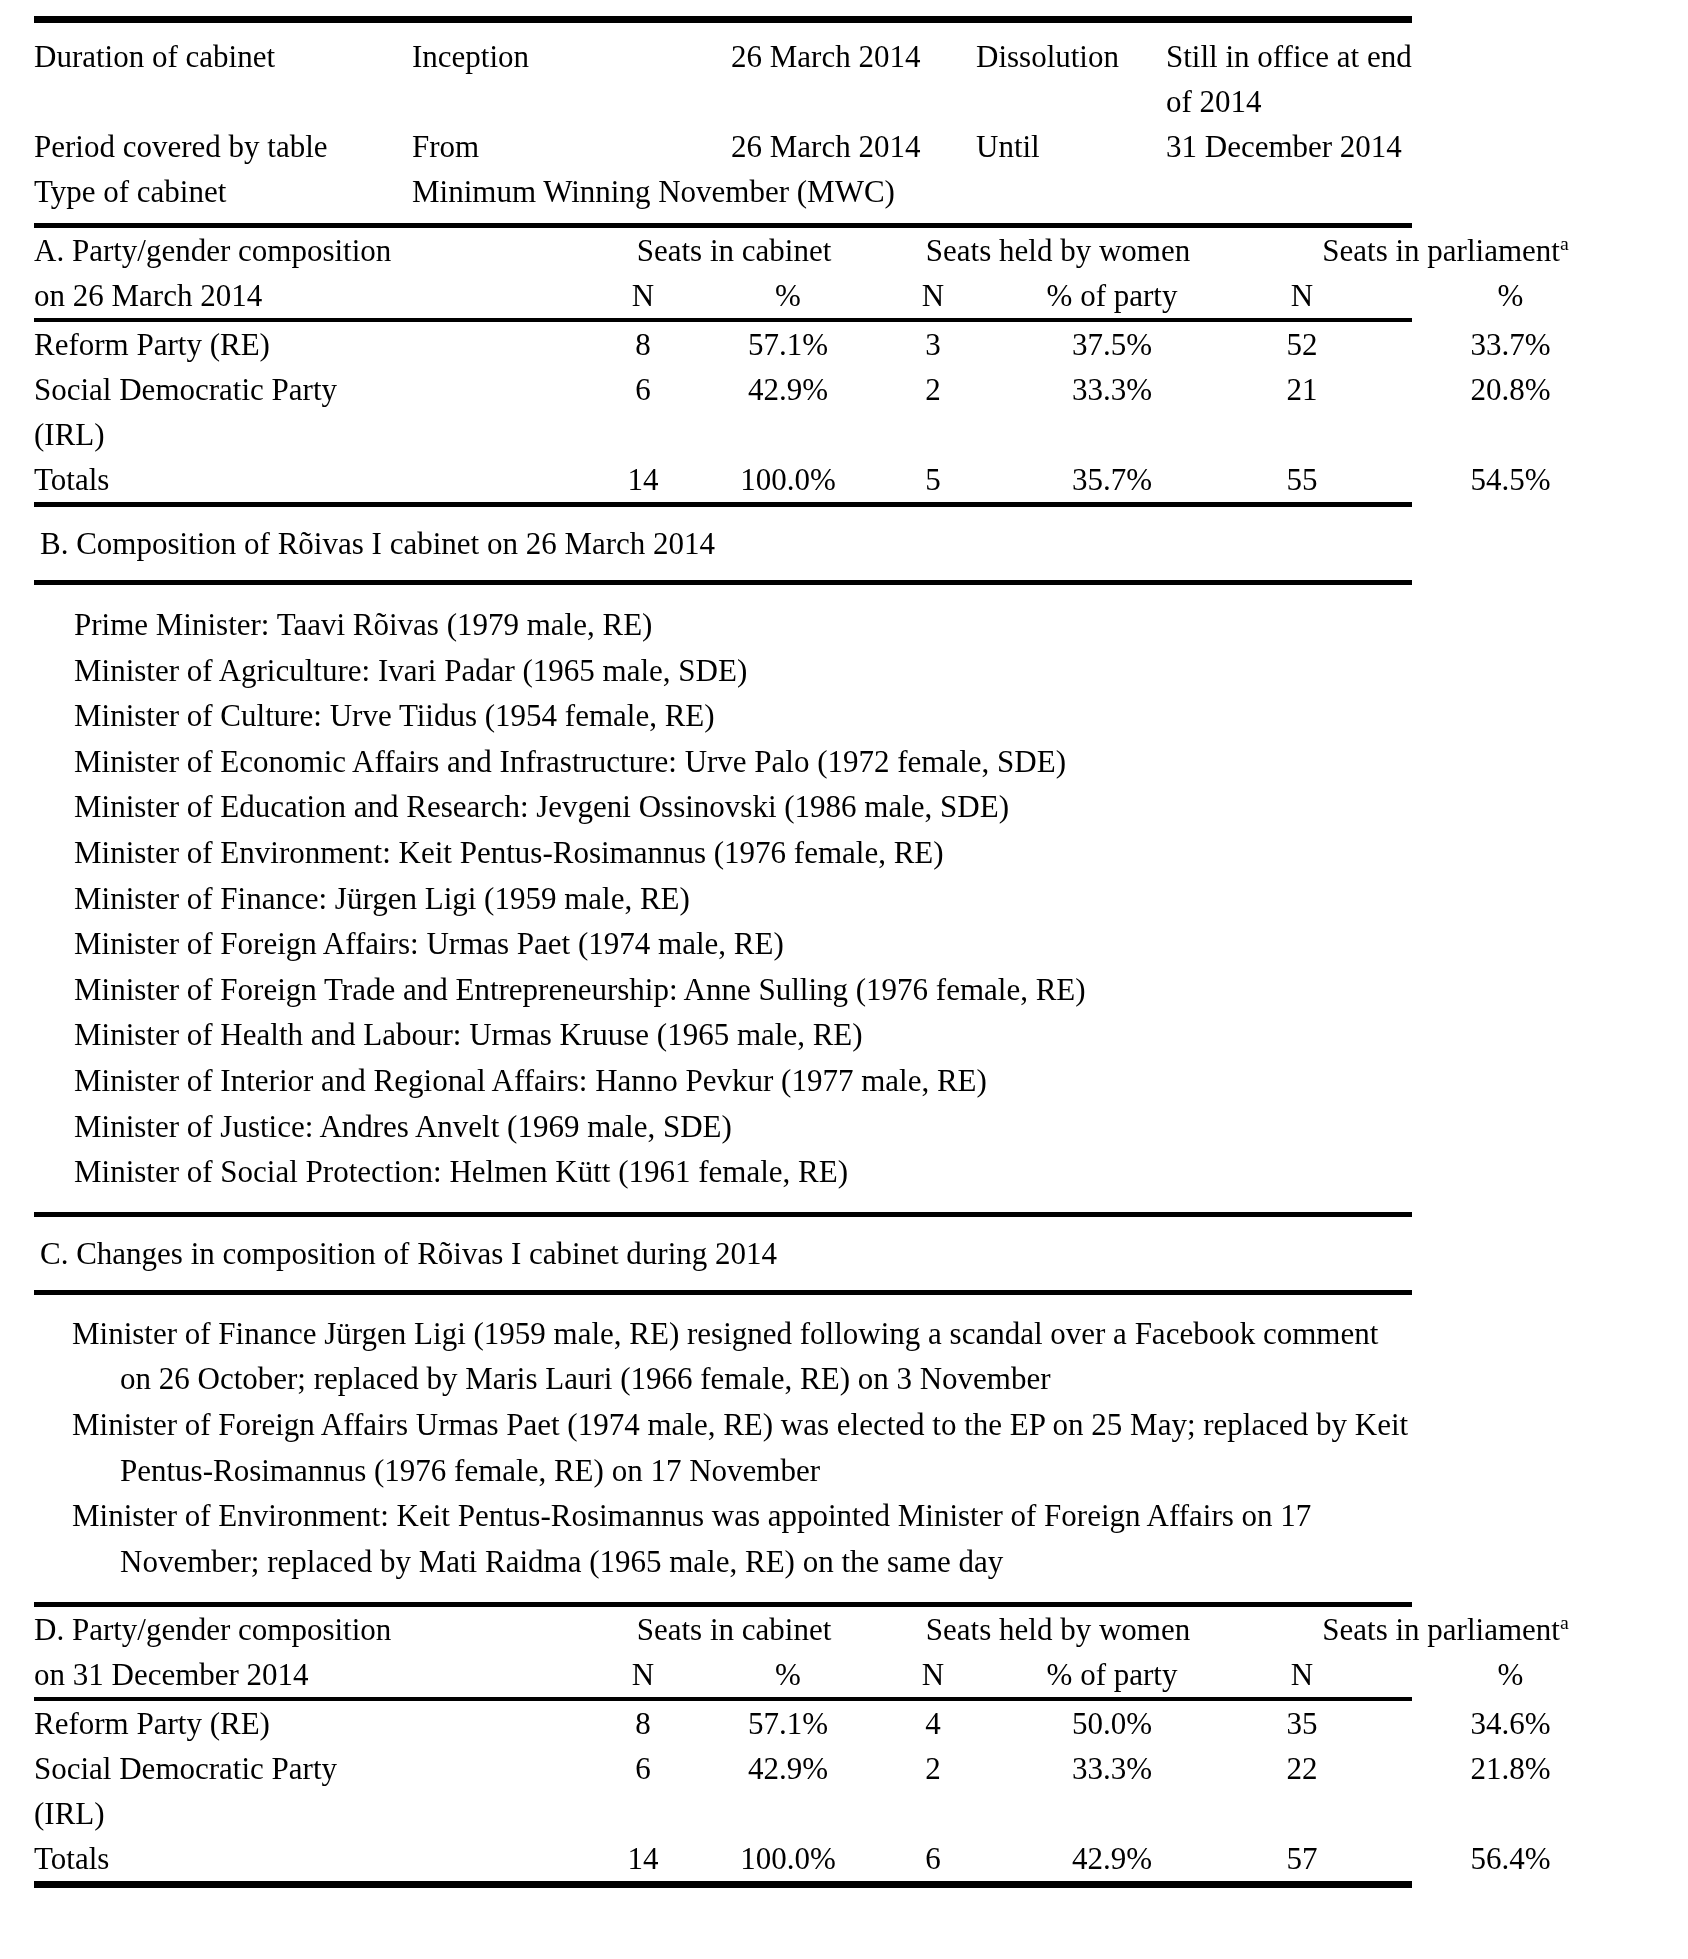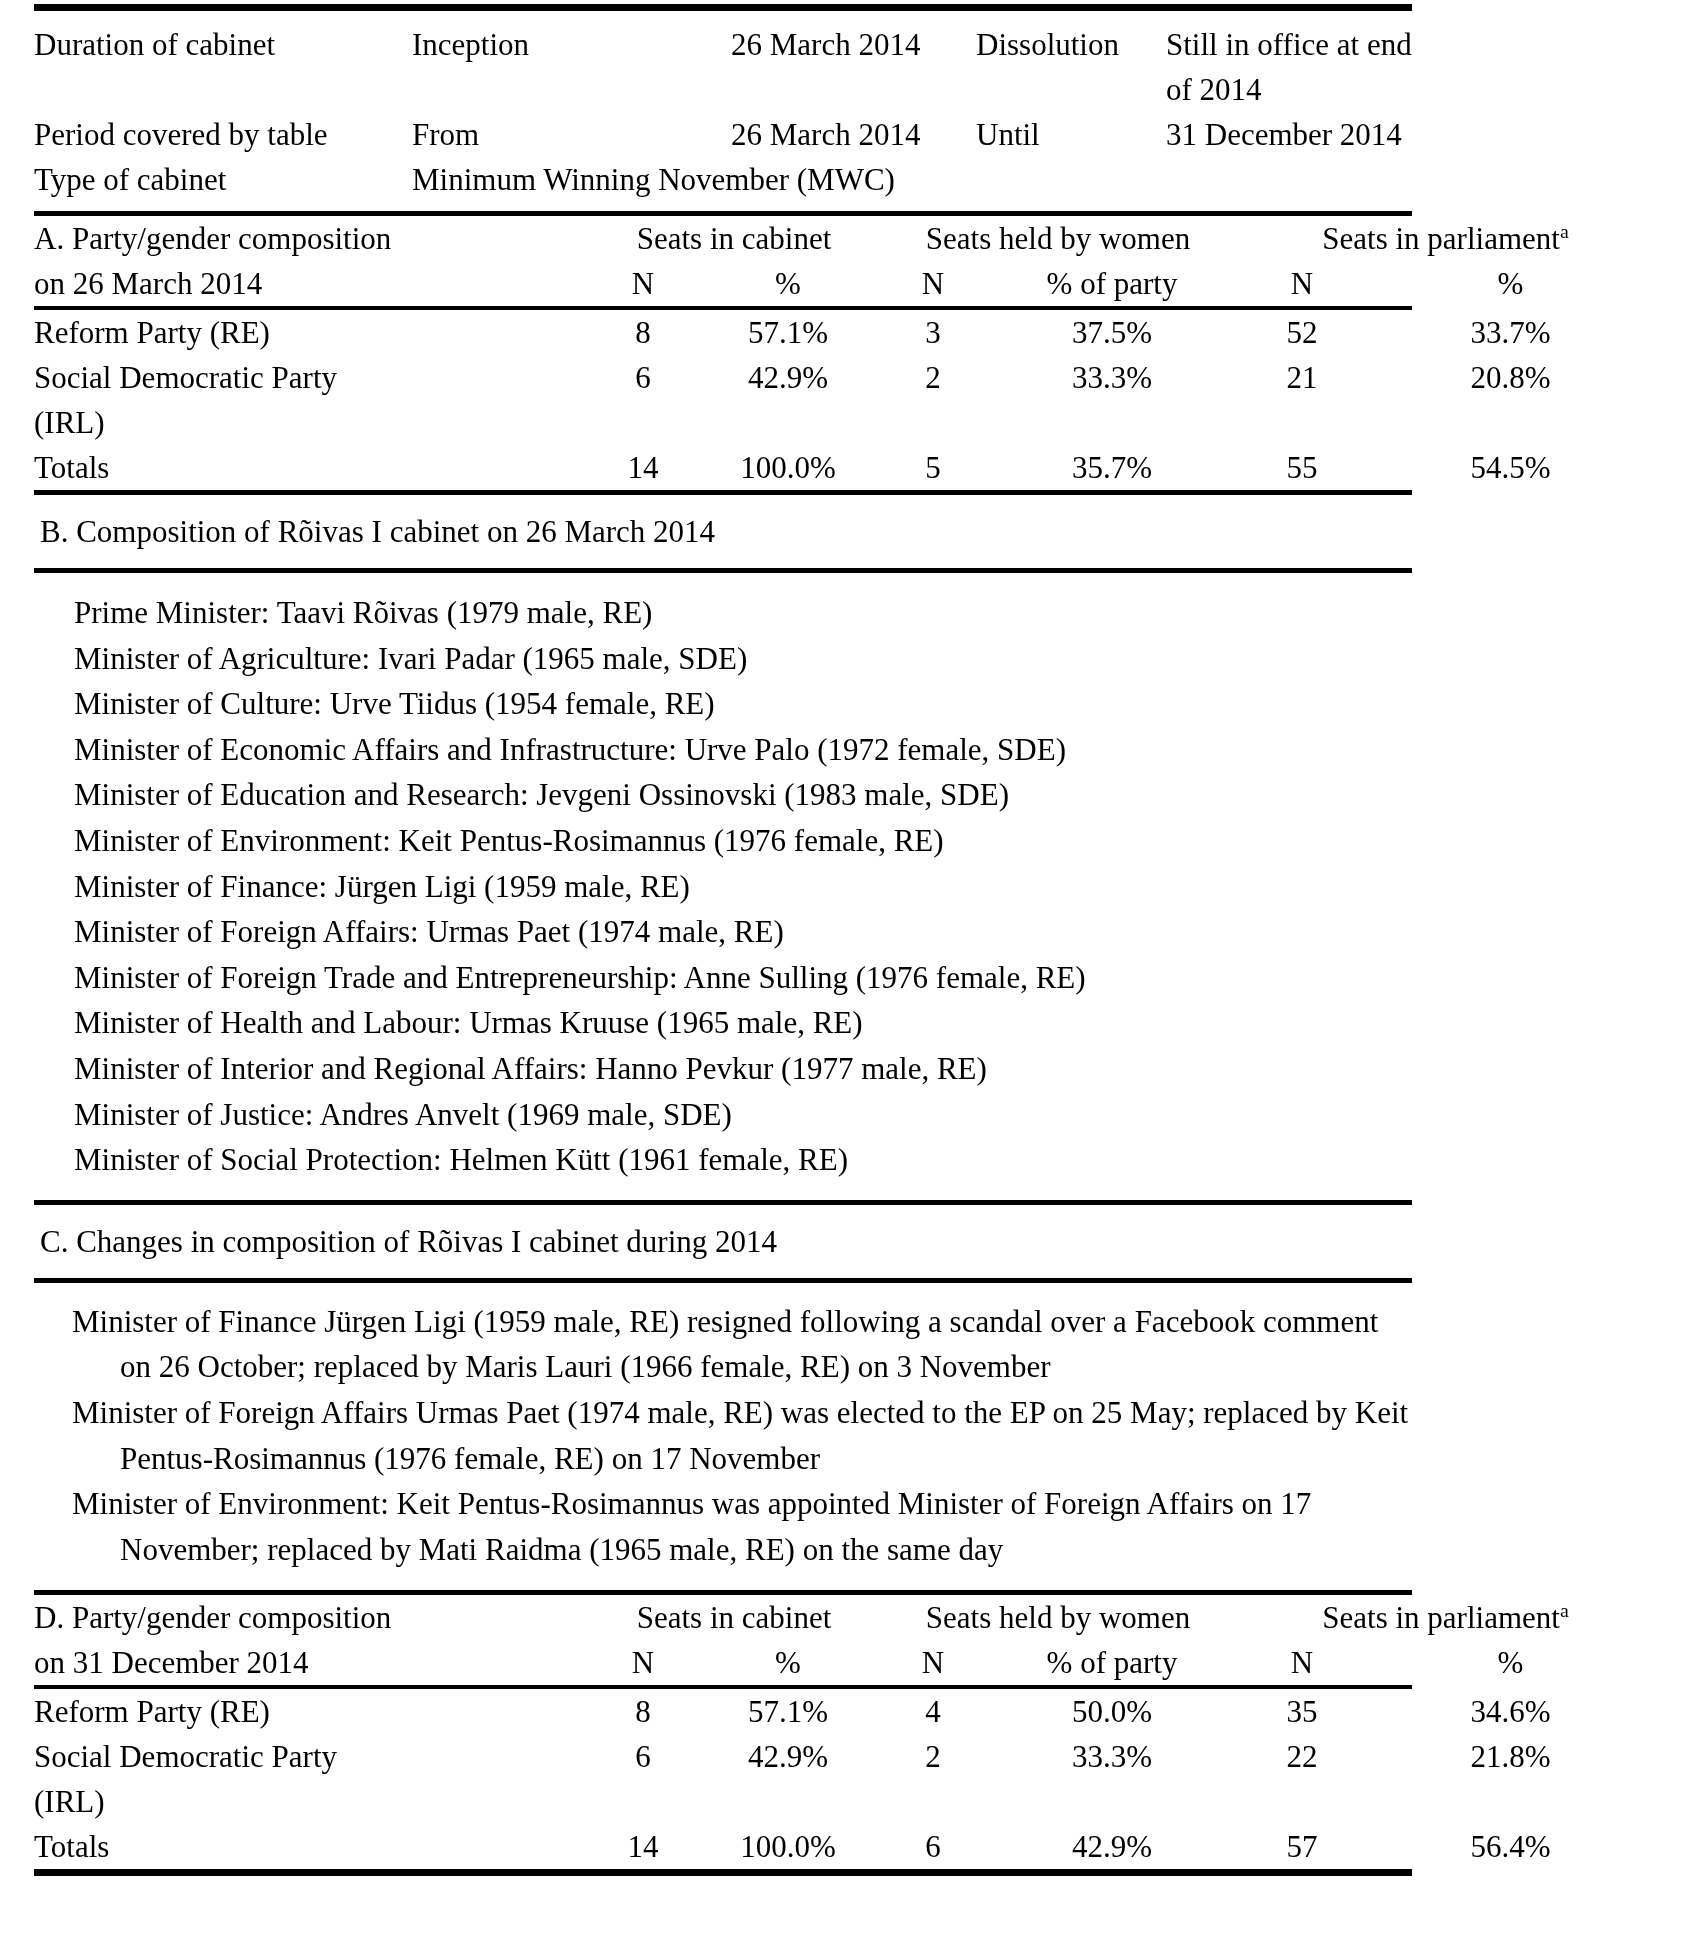--- a/index.html
+++ b/index.html
@@ -8,21 +8,21 @@
     background: #ffffff;
   }
   body {
     width: 1688px;
     font-family: "Liberation Serif", "DejaVu Serif", serif;
     color: #000000;
   }
   .page {
     width: 1446px;
     box-sizing: border-box;
-    padding: 4px 34px;
+    padding: 16px 34px;
   }
   
   .rule-thick {
     border: 0;
     border-top: 7px solid #000;
     margin: 0;
   }
   .rule-med {
     border: 0;
     border-top: 5px solid #000;
@@ -246,21 +246,21 @@
 
   <div class="band">B. Composition of Rõivas I cabinet on 26 March 2014</div>
 
   <hr class="rule-med">
 
   <div class="minister-list">
     <div class="minister-item">Prime Minister: Taavi Rõivas (1979 male, RE)</div>
     <div class="minister-item">Minister of Agriculture: Ivari Padar (1965 male, SDE)</div>
     <div class="minister-item">Minister of Culture: Urve Tiidus (1954 female, RE)</div>
     <div class="minister-item">Minister of Economic Affairs and Infrastructure: Urve Palo (1972 female, SDE)</div>
-    <div class="minister-item">Minister of Education and Research: Jevgeni Ossinovski (1983 male, SDE)</div>
+    <div class="minister-item">Minister of Education and Research: Jevgeni Ossinovski (1986 male, SDE)</div>
     <div class="minister-item">Minister of Environment: Keit Pentus-Rosimannus (1976 female, RE)</div>
     <div class="minister-item">Minister of Finance: Jürgen Ligi (1959 male, RE)</div>
     <div class="minister-item">Minister of Foreign Affairs: Urmas Paet (1974 male, RE)</div>
     <div class="minister-item">Minister of Foreign Trade and Entrepreneurship: Anne Sulling (1976 female, RE)</div>
     <div class="minister-item">Minister of Health and Labour: Urmas Kruuse (1965 male, RE)</div>
     <div class="minister-item">Minister of Interior and Regional Affairs: Hanno Pevkur (1977 male, RE)</div>
     <div class="minister-item">Minister of Justice: Andres Anvelt (1969 male, SDE)</div>
     <div class="minister-item">Minister of Social Protection: Helmen Kütt (1961 female, RE)</div>
   </div>
 

